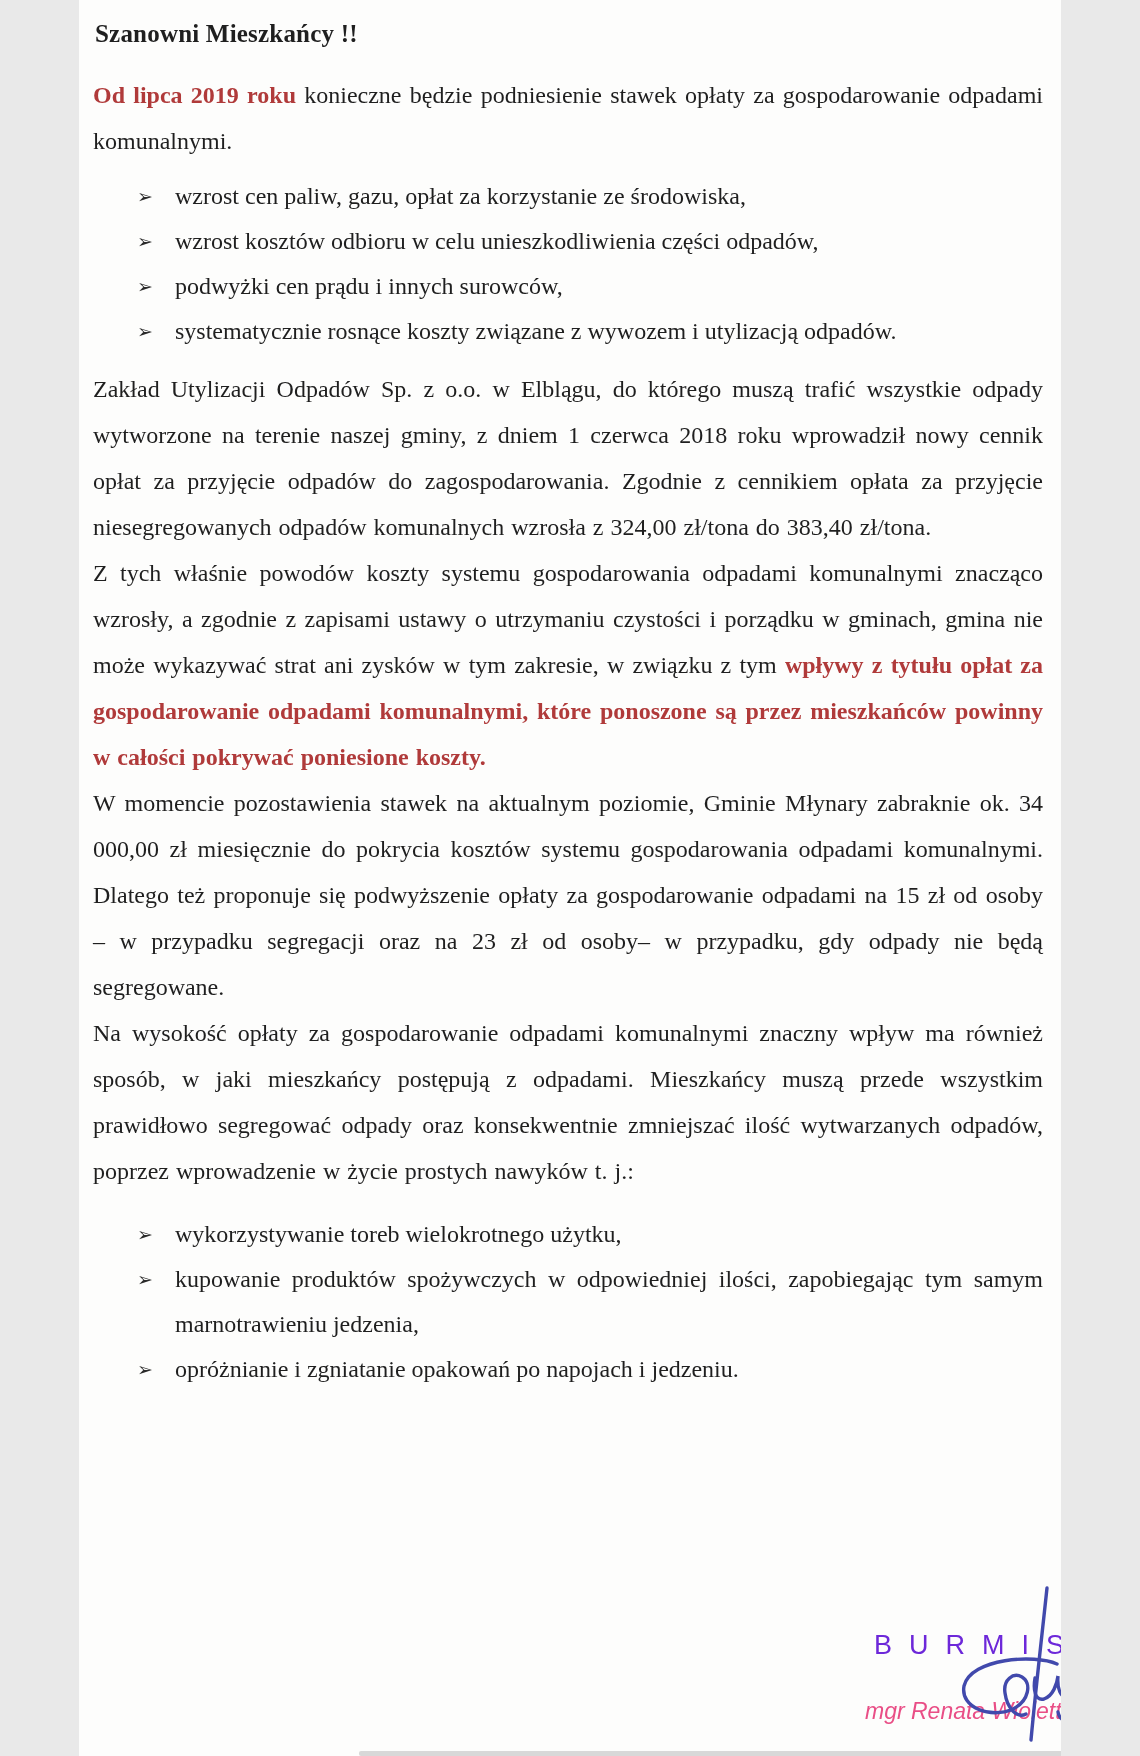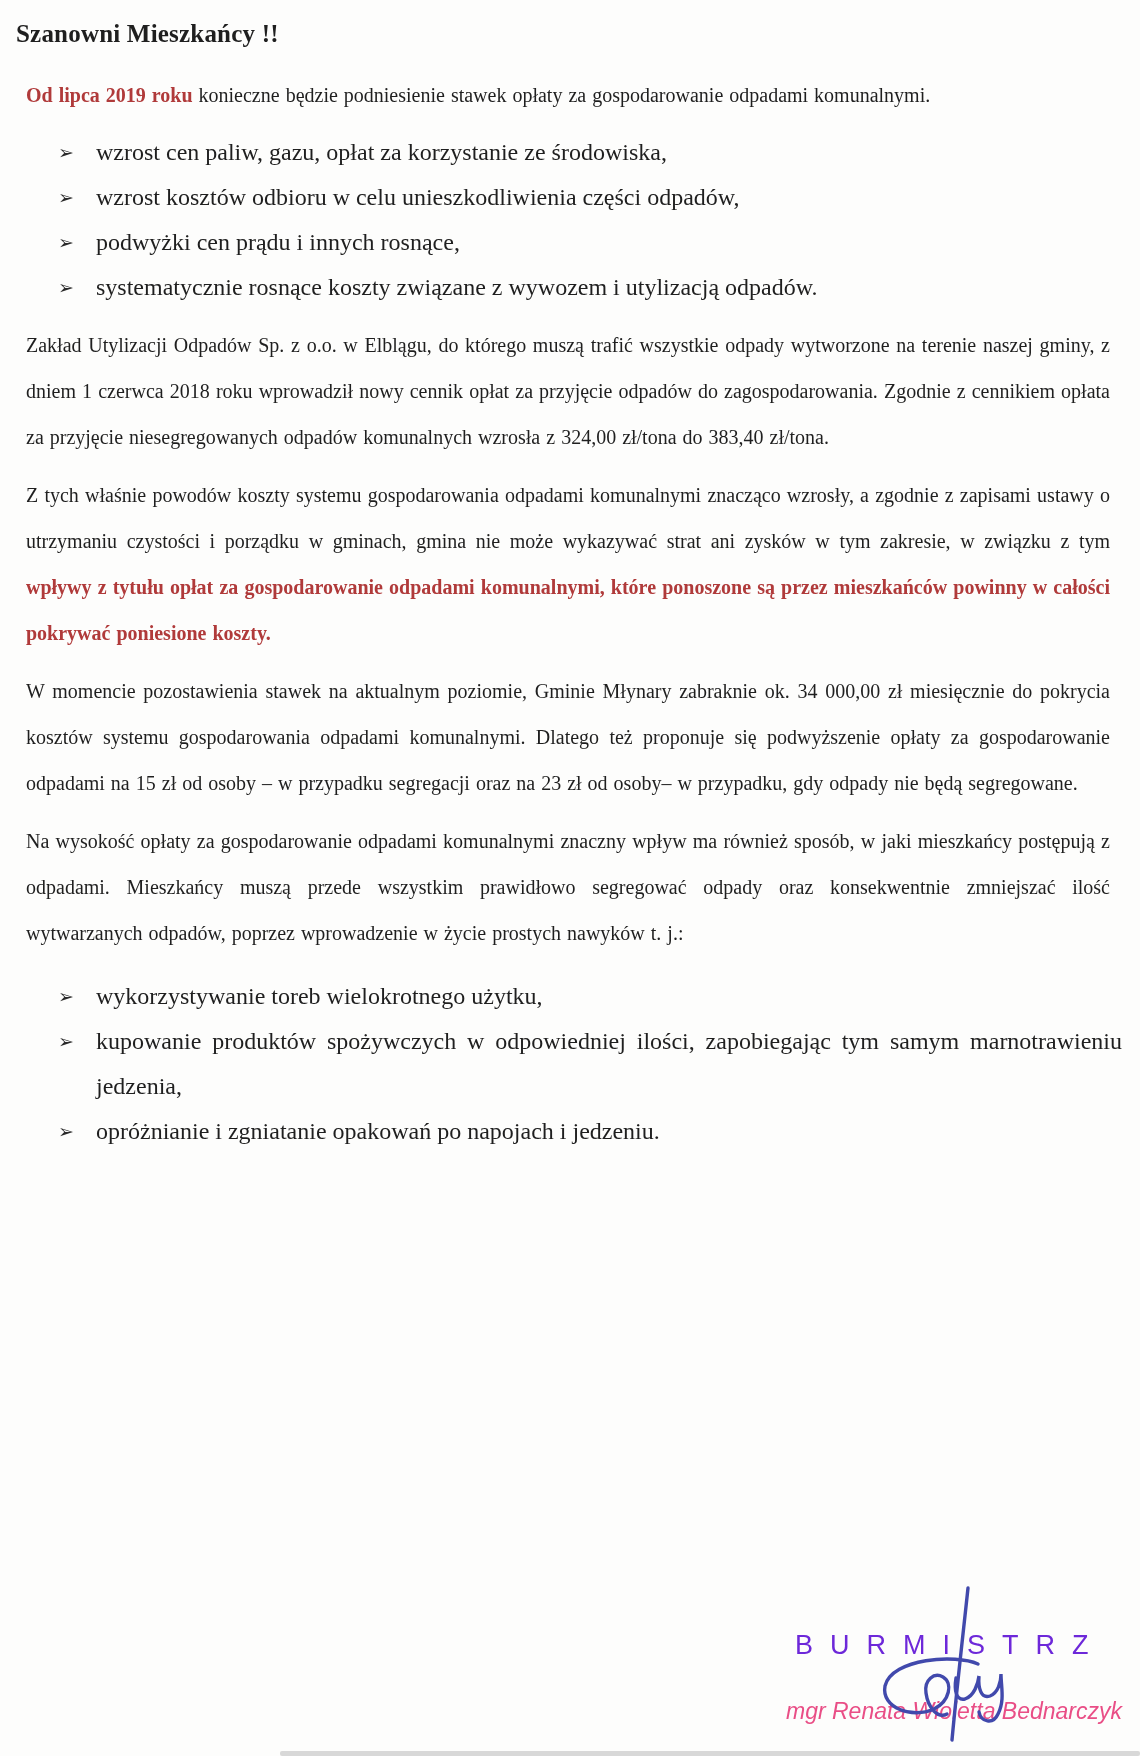--- a/index.html
+++ b/index.html
@@ -1,33 +1,33 @@
 <!DOCTYPE html>
 <html><head>
 <meta charset="utf-8">
 <style>
   html,body { margin:0; padding:0; background:#e9e9e9; }
   .page {
     position:relative;
-    width:1140px; height:1756px;
+    width:982px; height:1756px;
     margin:0 auto;
     background:#fdfdfc;
     font-family:"Liberation Serif","DejaVu Serif",serif;
     color:#1f1f1f;
     overflow:hidden;
     box-sizing:border-box;
     padding:16px 18px 0 14px;
   }
   .doc-title {
     font-size:25px; font-weight:bold; letter-spacing:0.2px;
     margin:4px 0 24px 2px;
   }
   p.para {
-    font-size:20px; line-height:46px;
-    text-align:justify; margin:12px;
+    font-size:24px; line-height:46px;
+    text-align:justify; margin:0;
     word-spacing:1px;
   }
   .red { color:#b03a3a; font-weight:bold; }
   b { font-weight:normal; }
   ul.arrow-list { list-style:none; margin:10px 0 12px 0; padding:0 0 0 44px; }
   ul.arrow-list li {
     display:flex; align-items:flex-start; gap:16px;
     font-size:24px; line-height:45px; text-align:justify;
   }
   .bullet-marker {
@@ -69,21 +69,21 @@
     <li>
       <span class="bullet-marker">➢</span>
       <span class="li-text">wzrost cen paliw, gazu, opłat za korzystanie ze środowiska,</span>
     </li>
     <li>
       <span class="bullet-marker">➢</span>
       <span class="li-text">wzrost kosztów odbioru w celu unieszkodliwienia części odpadów,</span>
     </li>
     <li>
       <span class="bullet-marker">➢</span>
-      <span class="li-text">podwyżki cen prądu i innych rosnące,</span>
+      <span class="li-text">podwyżki cen prądu i innych surowców,</span>
     </li>
     <li>
       <span class="bullet-marker">➢</span>
       <span class="li-text">systematycznie rosnące koszty związane z wywozem i utylizacją odpadów.</span>
     </li>
   </ul>
 
   <p class="para">Zakład Utylizacji Odpadów Sp. z o.o. w Elblągu, do którego muszą trafić wszystkie odpady wytworzone na terenie naszej gminy, z dniem 1 czerwca 2018 roku wprowadził nowy cennik opłat za przyjęcie odpadów do zagospodarowania. Zgodnie z cennikiem opłata za przyjęcie niesegregowanych odpadów komunalnych wzrosła z 324,00 zł/tona do 383,40 zł/tona.</p>
 
 

